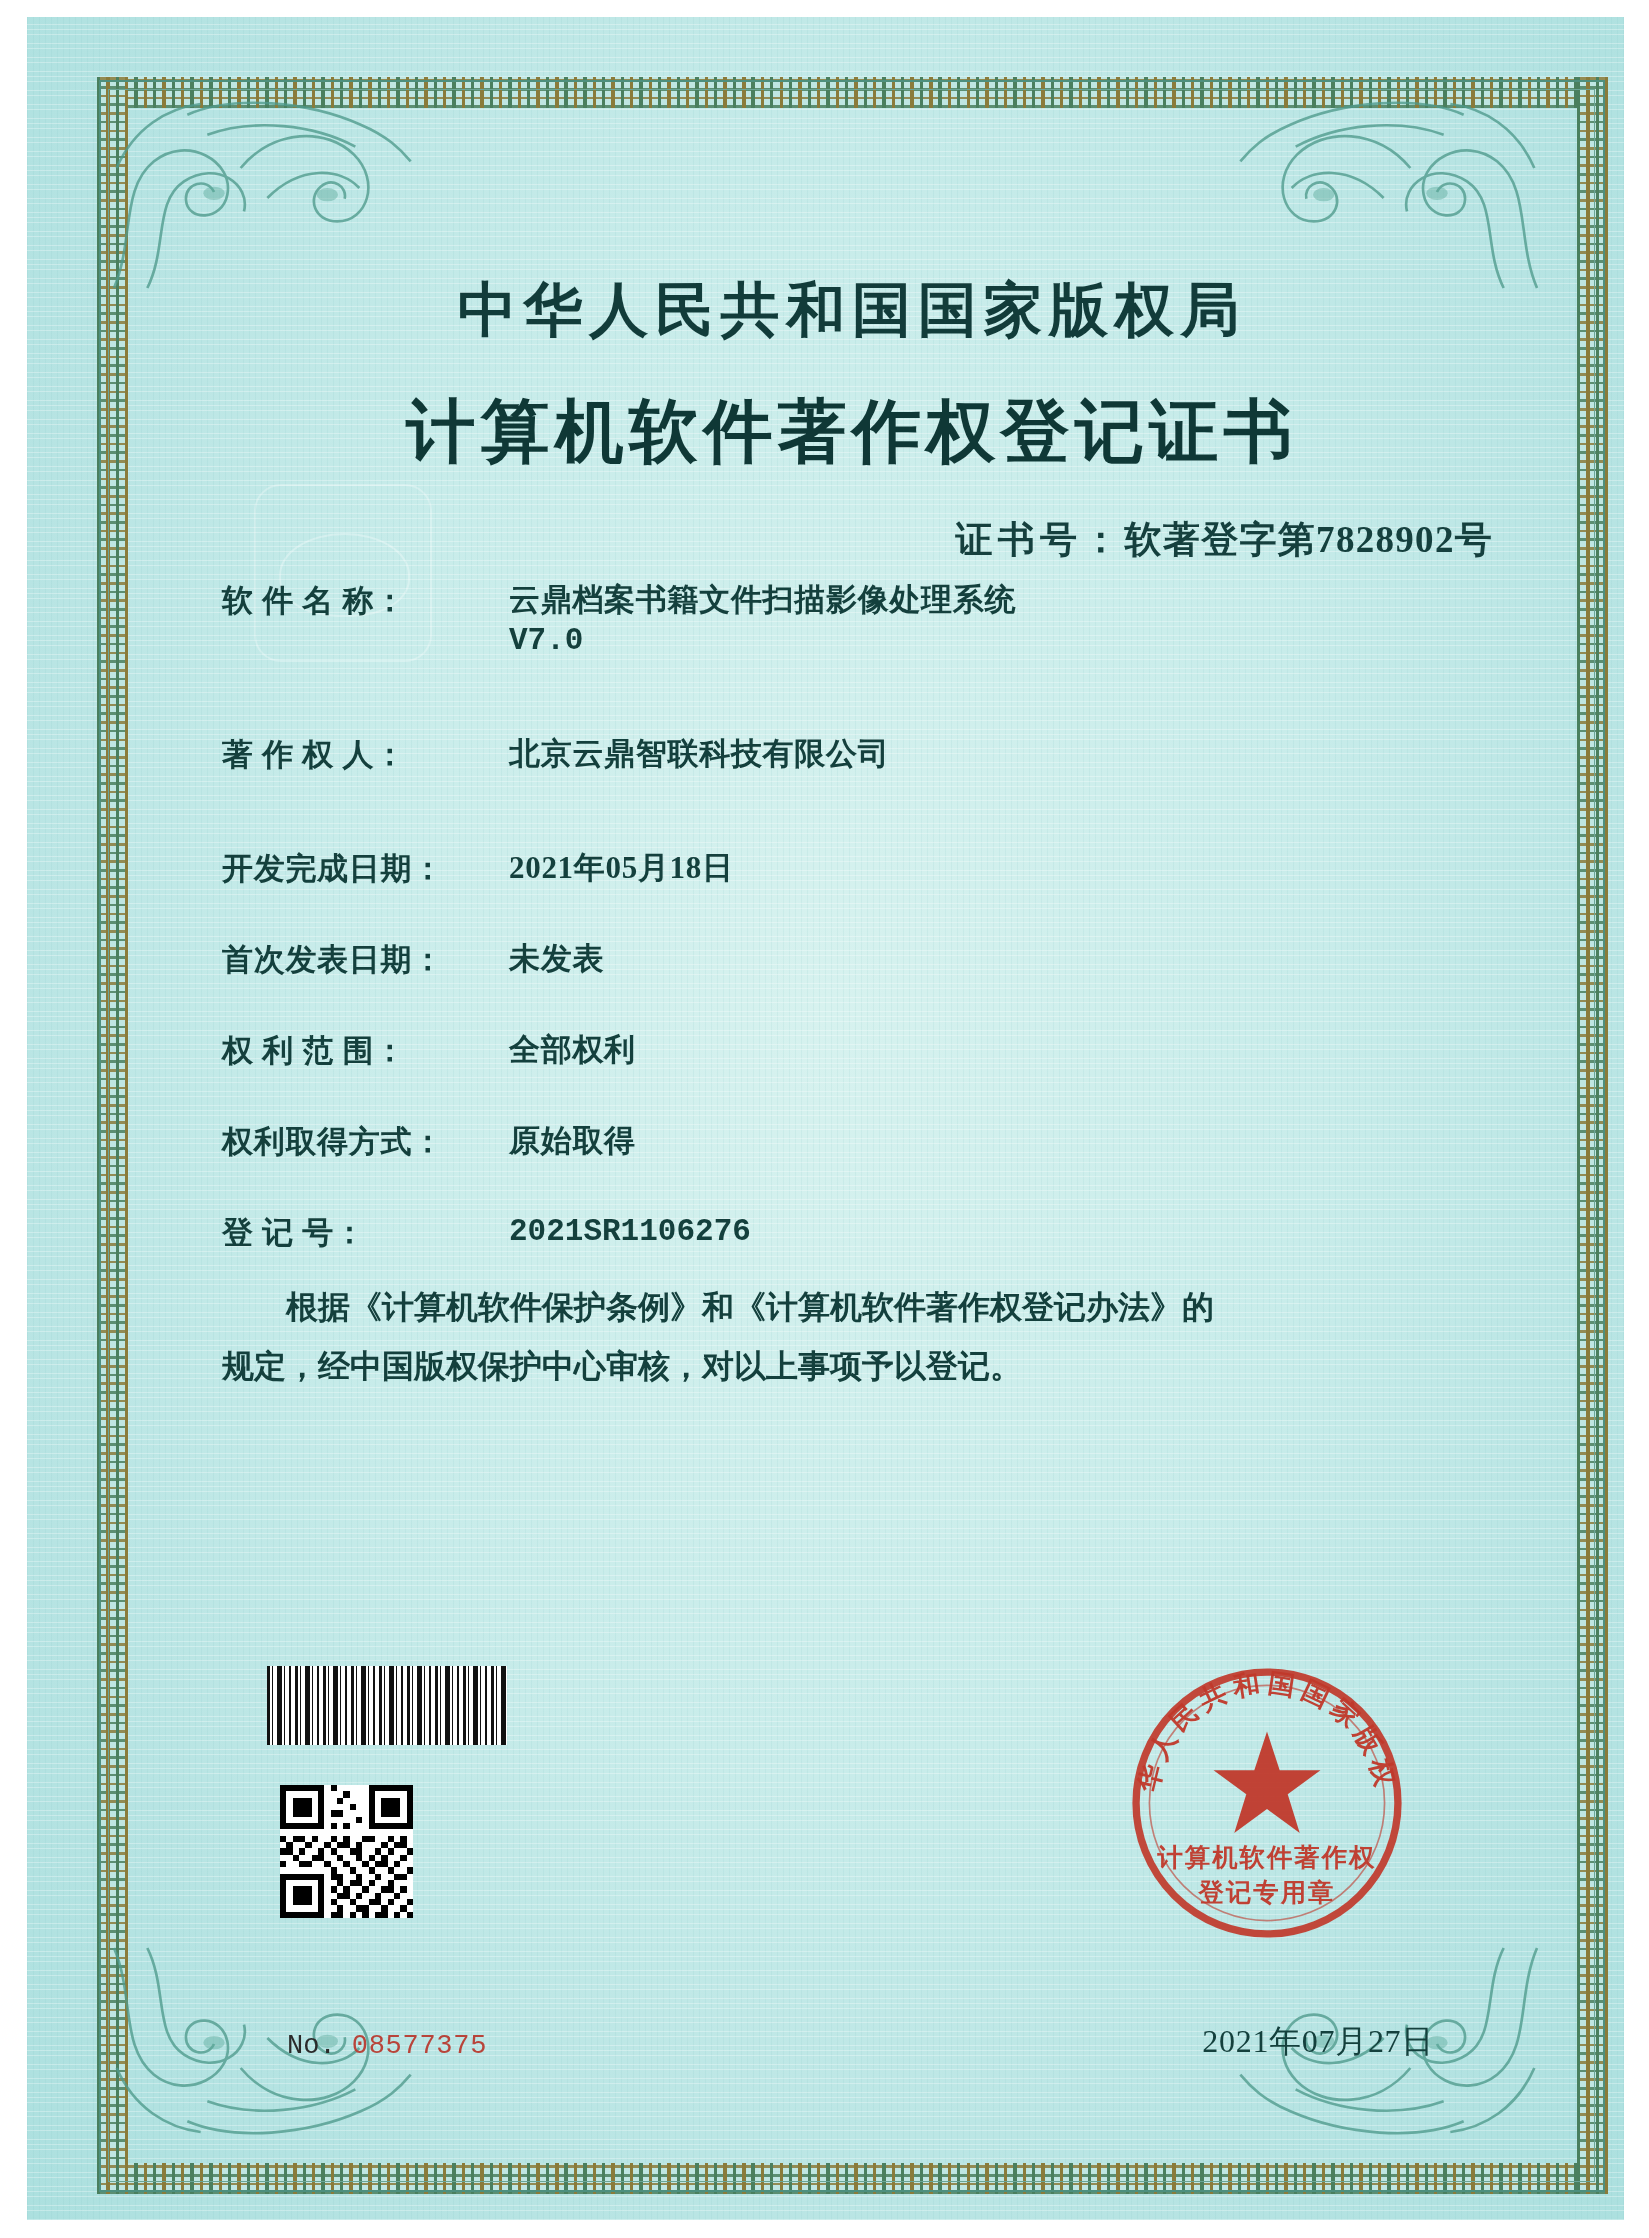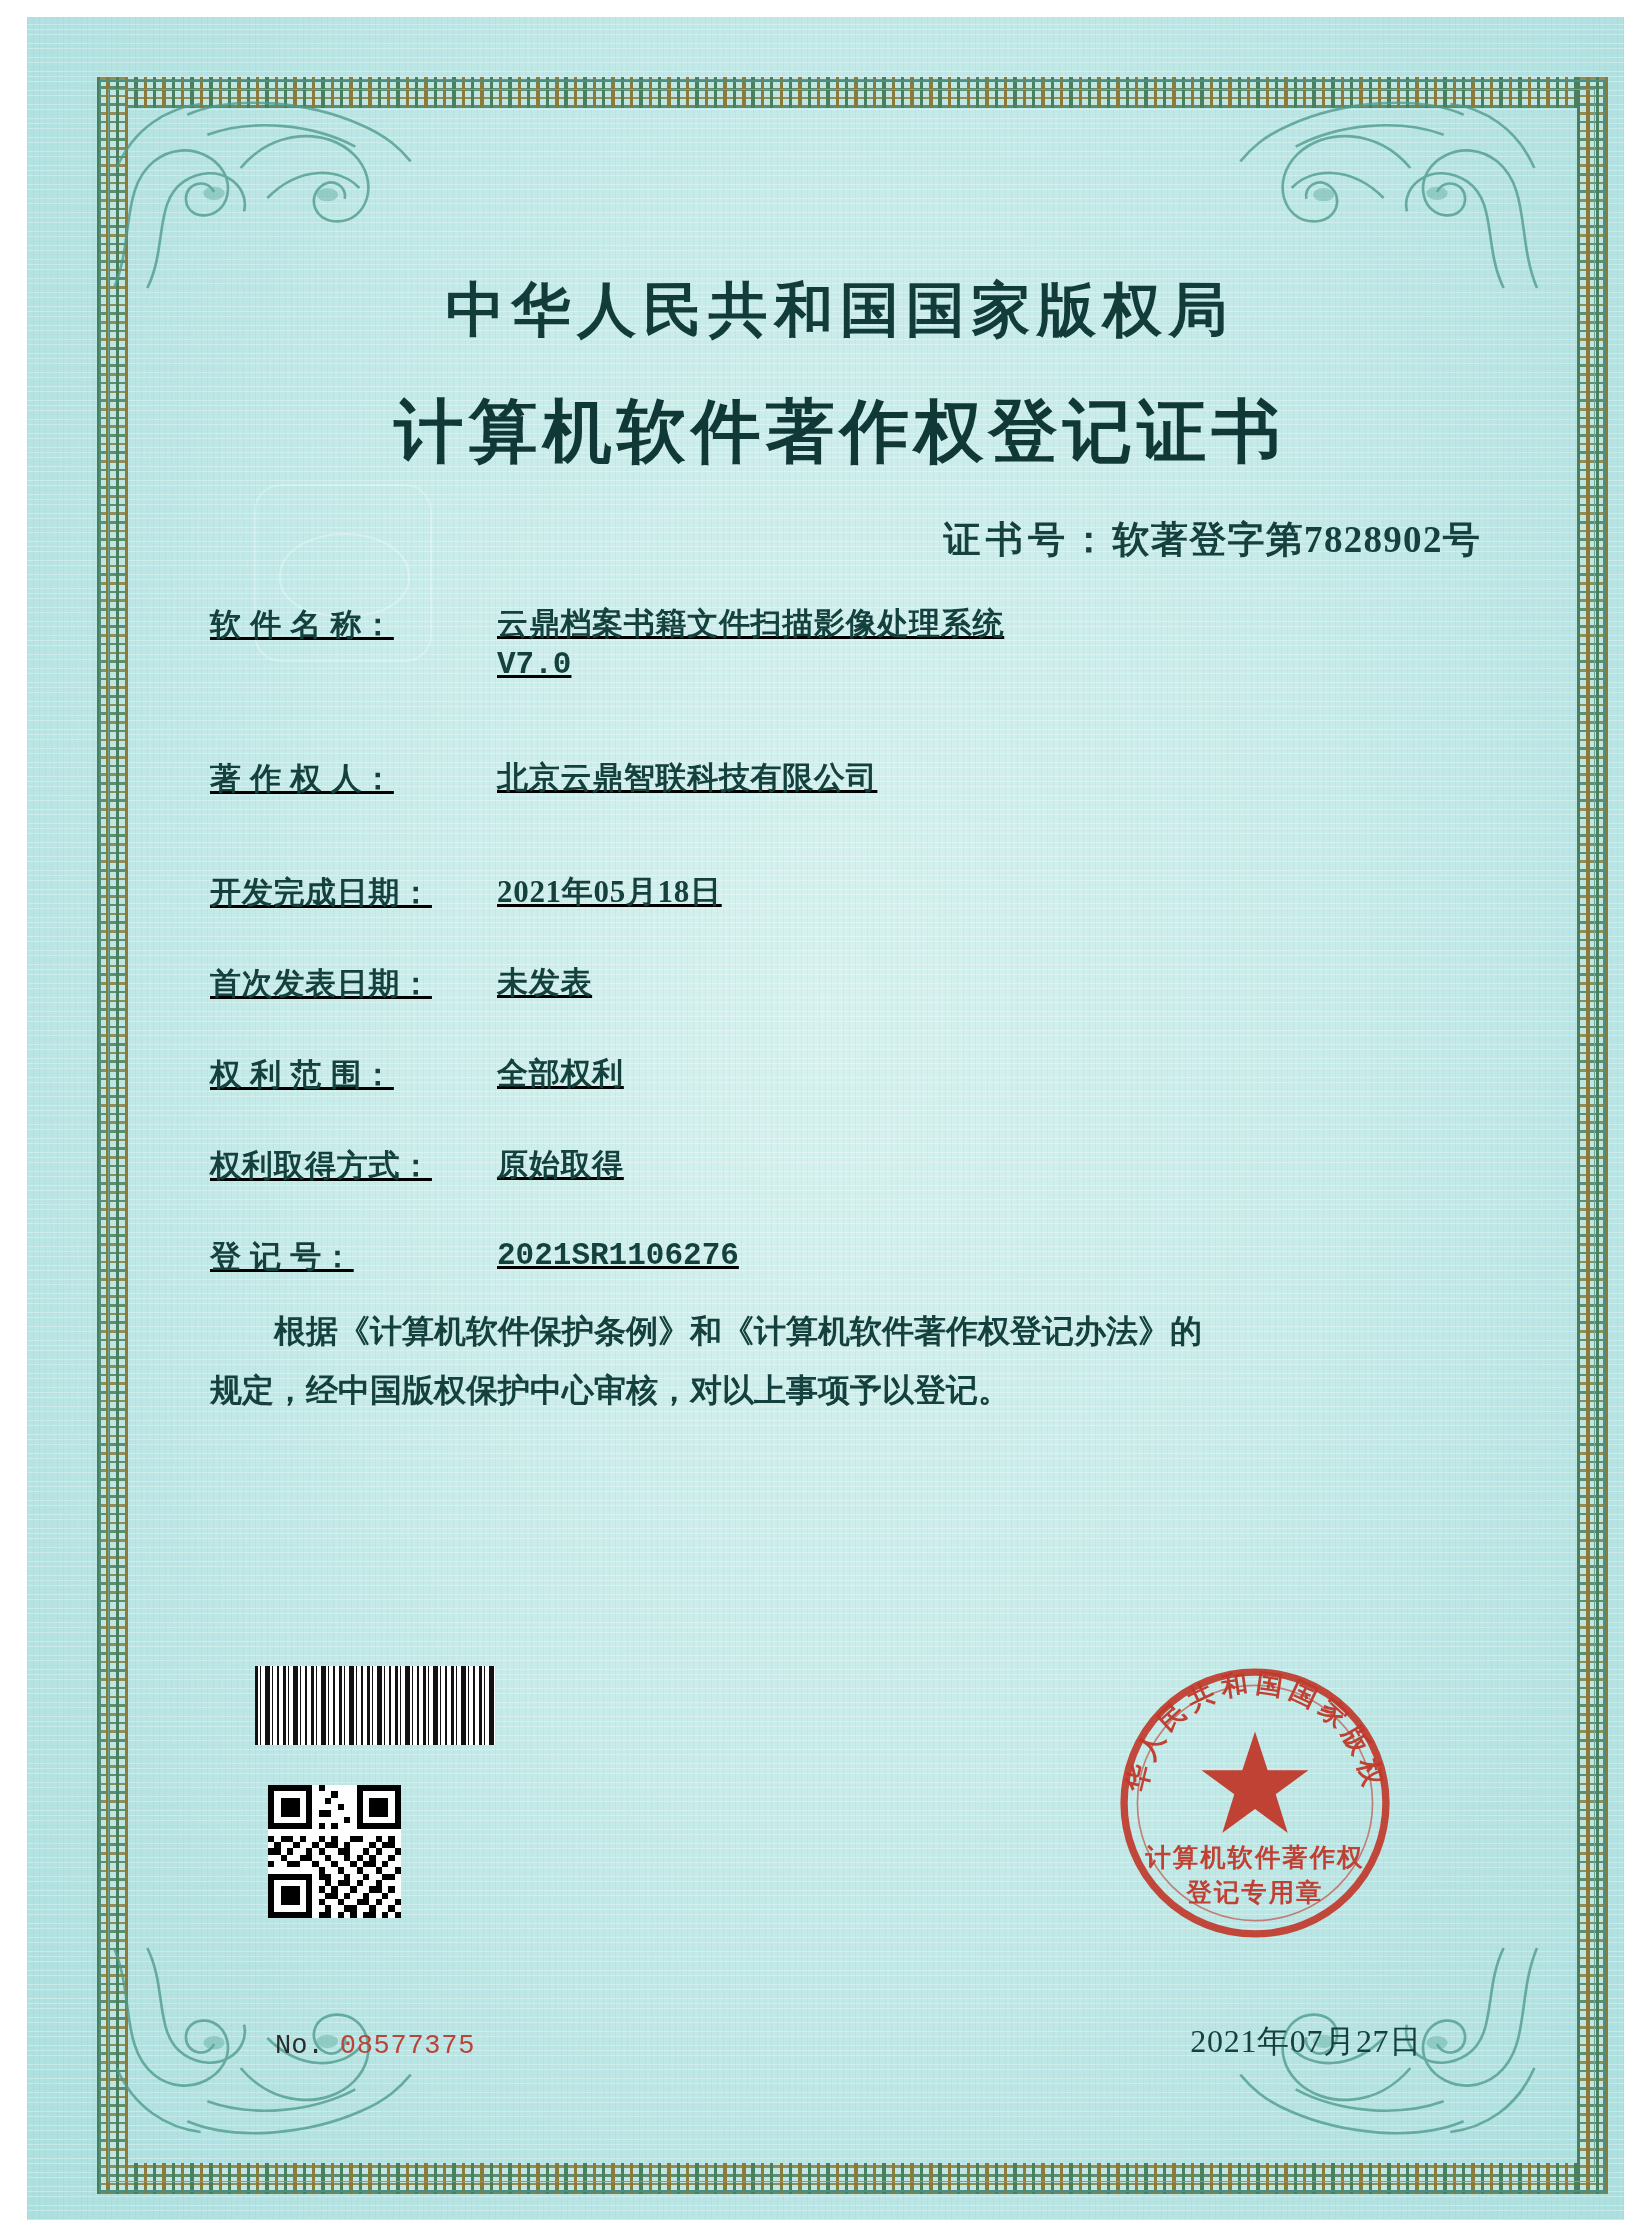--- a/index.html
+++ b/index.html
@@ -101,21 +101,21 @@
     opacity: 0.92;
   }
   .corner.tl { left: 80px;  top: 71px; }
   .corner.tr { right: 80px; top: 71px; transform: scaleX(-1); }
   .corner.bl { left: 80px;  bottom: 72px; transform: scaleY(-1); }
   .corner.br { right: 80px; bottom: 72px; transform: scale(-1,-1); }
 
   
   .content {
     position: absolute;
-    left: 108px;
+    left: 120px;
     top: 100px;
     width: 1410px;
     height: 2036px;
   }
 
   .org-title {
     text-align: center;
     margin-top: 154px;
     font-family: "DejaVu Serif", "Liberation Serif", serif;
     font-size: 59px;
@@ -138,23 +138,22 @@
     text-align: right;
     padding-right: 64px;
     font-size: 37px;
     font-weight: 700;
     color: #15403e;
     letter-spacing: 1.3px;
   }
   .cert-no-row .lbl { letter-spacing: 5.3px; }
 
   .fields {
-    margin-top: 39px;
+    margin-top: 15px;
     padding-left: 75px;
-    text-decoration: underline;
   }
   .field {
     display: flex;
     align-items: flex-start;
     margin-bottom: 23px;
   }
   .field .label {
     font-size: 31px;
     font-weight: 700;
     color: #14403d;

